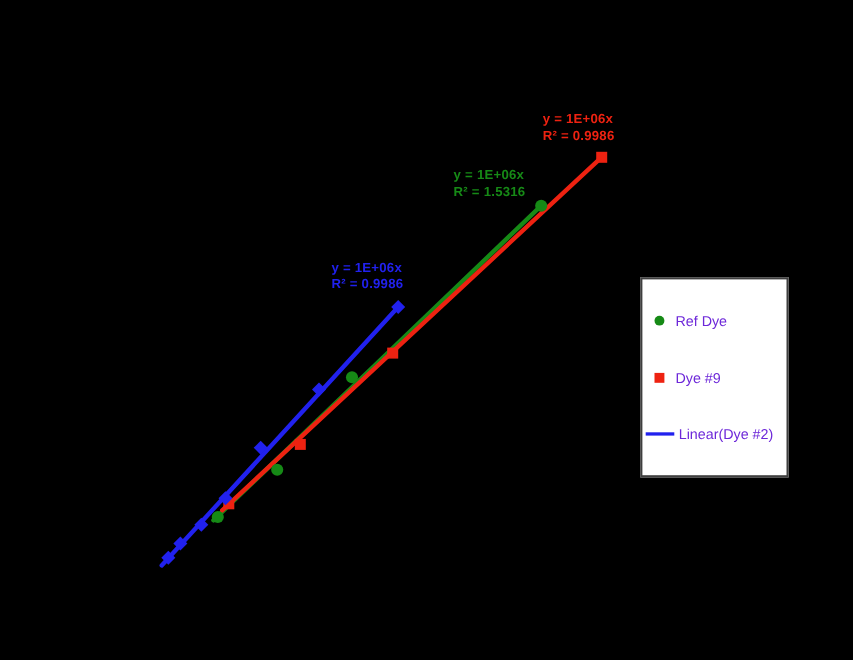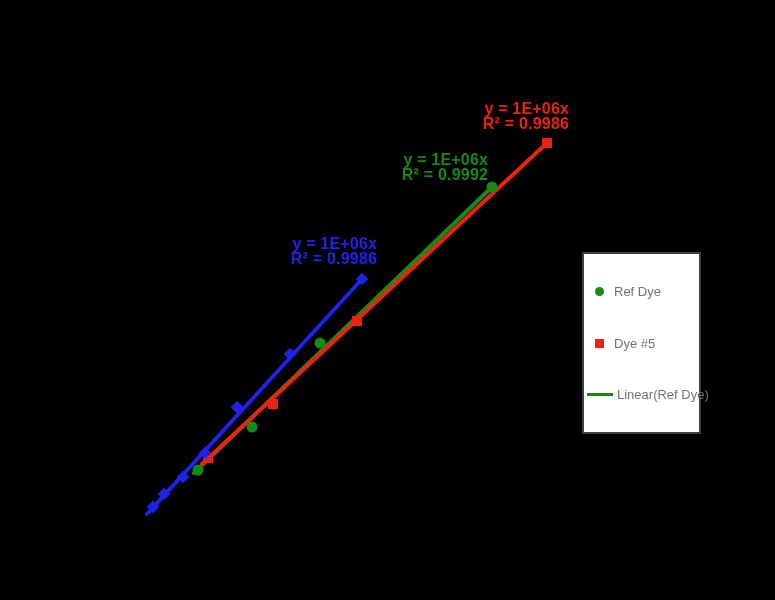--- a/index.html
+++ b/index.html
@@ -8,39 +8,39 @@
     background:#000;
     overflow:hidden;
     font-family:"Liberation Sans",sans-serif;
     position:relative;
   }
   #chart-canvas{position:absolute;left:0;top:0;width:775px;height:600px;}
   #plot{position:absolute;left:0;top:0;}
   .eq{
     position:absolute;
     transform:translateX(-50%);
-    text-align:right;
+    text-align:left;
     font-weight:bold;
-    font-size:16px;
+    font-size:12px;
     line-height:15px;
     white-space:nowrap;
     letter-spacing:0.2px;
   }
   .legend{
     position:absolute;
     left:582px;top:252px;
-    width:119px;height:182px;
+    width:135px;height:182px;
     background:#ffffff;
     border:2px solid #3f3f3f;
     box-sizing:border-box;
     display:flex;
     flex-direction:column;
     justify-content:space-evenly;
     font-size:13px;
-    color:#737373;
+    color:#6d28d9;
     z-index:2;
   }
   .lrow{display:flex;align-items:center;height:27px;}
   .micon{flex:0 0 30px;display:flex;justify-content:center;align-items:center;}
   .lrow.lineRow .micon{justify-content:flex-start;padding-left:3px;}
   .shape-circle{width:9px;height:9px;border-radius:50%;}
   .shape-square{width:9px;height:9px;}
   .shape-diamond{width:8px;height:8px;transform:rotate(45deg);}
   .shape-line{width:26px;height:3px;}
   .llabel{white-space:nowrap;}
@@ -71,42 +71,42 @@
       <rect x="357.5" y="274.5" width="9" height="9" fill="#2121ee" transform="rotate(45 362 279)"></rect>
     </svg>
 
   <div class="eq" style="left: 526px; top: 101px; color: rgb(238, 34, 17);">
     <div>y = 1E+06x</div>
     <div>R² = 0.9986</div>
   </div>
 
   <div class="eq" style="left: 445px; top: 152px; color: rgb(22, 138, 22);">
     <div>y = 1E+06x</div>
-    <div>R² = 0.9992</div>
+    <div>R² = 1.5316</div>
   </div>
 
   <div class="eq" style="left: 334px; top: 236px; color: rgb(33, 33, 238);">
     <div>y = 1E+06x</div>
     <div>R² = 0.9986</div>
   </div>
 
   <div class="legend">
     <div class="lrow">
       <span class="micon">
           <span class="shape-circle" style="background: rgb(22, 138, 22);"></span>
         </span>
       <span class="llabel">Ref Dye</span>
     </div>
     <div class="lrow">
       <span class="micon">
           <span class="shape-square" style="background: rgb(238, 34, 17);"></span>
         </span>
-      <span class="llabel">Dye #5</span>
+      <span class="llabel">Dye #9</span>
     </div>
     <div class="lrow lineRow">
       <span class="micon">
-          <span class="shape-line" style="background: rgb(22, 138, 22);"></span>
+          <span class="shape-line" style="background: rgb(33, 33, 238);"></span>
         </span>
-      <span class="llabel">Linear(Ref Dye)</span>
+      <span class="llabel">Linear(Dye #2)</span>
     </div>
   </div>
 
 </div>
 
 </body></html>

